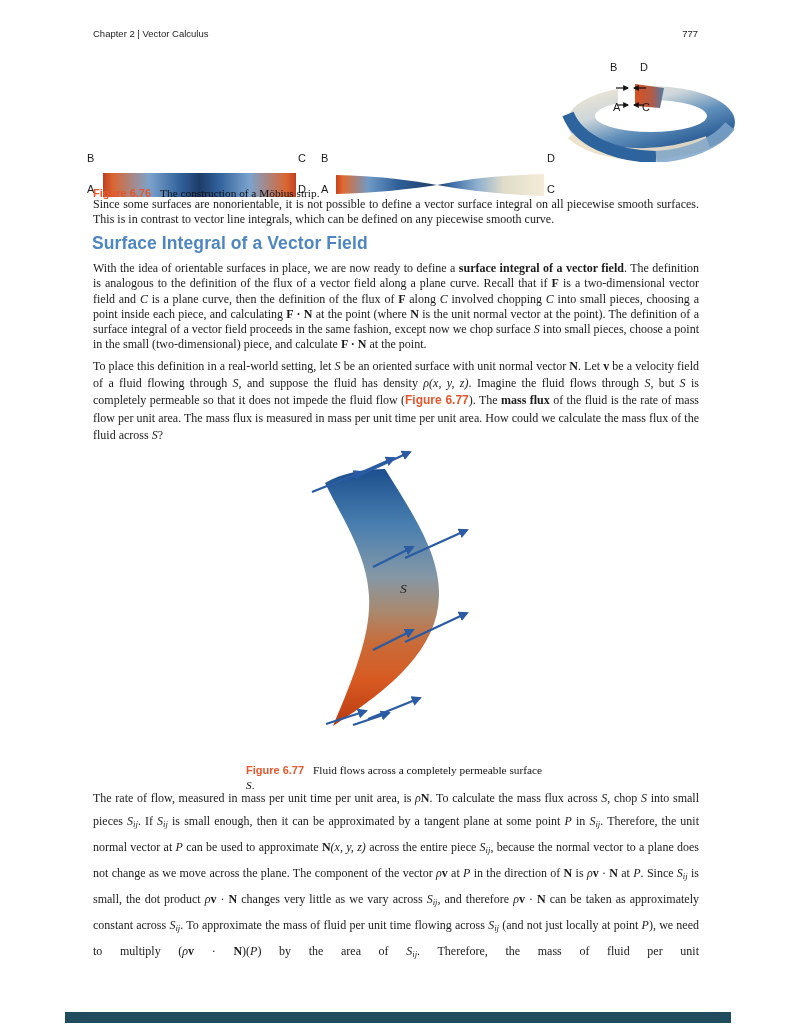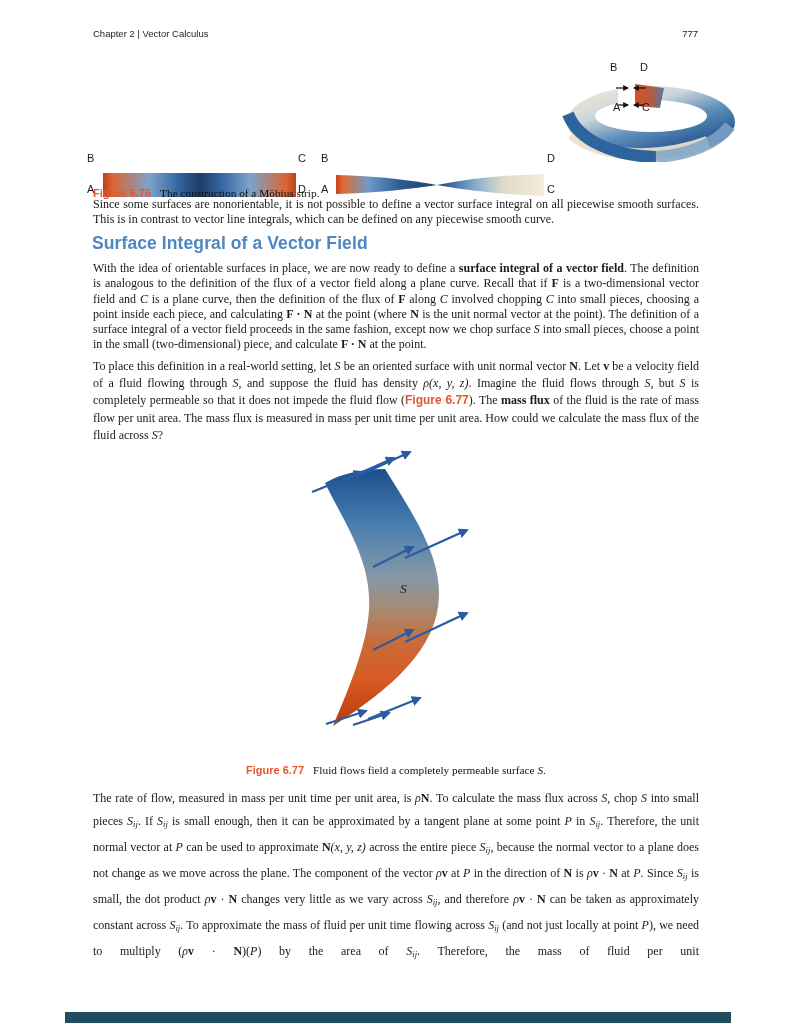--- a/index.html
+++ b/index.html
@@ -137,20 +137,20 @@
     <line x1="125" y1="112" x2="187" y2="84" stroke="#2a5ba3" stroke-width="2.3" marker-end="url(#ah)"></line>
     <line x1="93" y1="204" x2="133" y2="184" stroke="#2a5ba3" stroke-width="2.3" marker-end="url(#ah)"></line>
     <line x1="125" y1="196" x2="187" y2="167" stroke="#2a5ba3" stroke-width="2.3" marker-end="url(#ah)"></line>
     <line x1="46" y1="278" x2="86" y2="265" stroke="#2a5ba3" stroke-width="2.3" marker-end="url(#ah)"></line>
     <line x1="73" y1="279" x2="109" y2="267" stroke="#2a5ba3" stroke-width="2.3" marker-end="url(#ah)"></line>
     <line x1="88" y1="273" x2="140" y2="252" stroke="#2a5ba3" stroke-width="2.3" marker-end="url(#ah)"></line>
   </svg>
   <span class="s-label">S</span>
 
   <div class="cap" style="left:246px;top:729px;width:300px;">
-    <span class="figlabel">Figure 6.77</span><span><span>Fluid flows field a completely permeable surface </span><span style="font-style: italic;">S</span><span>.</span></span>
+    <span class="figlabel">Figure 6.77</span><span><span>Fluid flows across a completely permeable surface </span><span style="font-style: italic;">S</span><span>.</span></span>
   </div>
 
   <p class="para" style="top:787px;margin:0;line-height:22.6px;text-align-last:justify;"><span>The rate of flow, measured in mass per unit time per unit area, is </span><span style="font-style: italic;">ρ</span><span style="font-weight: bold;">N</span><span>.  To calculate the mass flux across </span><span style="font-style: italic;">S</span><span>, chop </span><span style="font-style: italic;">S</span><span> into small pieces </span><span style="font-style: italic;">S</span><span style="font-style: italic; font-size: 0.72em; vertical-align: -0.28em;">ij</span><span>. If </span><span style="font-style: italic;">S</span><span style="font-style: italic; font-size: 0.72em; vertical-align: -0.28em;">ij</span><span> is small enough, then it can be approximated by a tangent plane at some point </span><span style="font-style: italic;">P</span><span> in </span><span style="font-style: italic;">S</span><span style="font-style: italic; font-size: 0.72em; vertical-align: -0.28em;">ij</span><span>. Therefore, the unit normal vector at </span><span style="font-style: italic;">P</span><span> can be used to approximate </span><span style="font-weight: bold;">N</span><span style="font-style: italic;">(x, y, z)</span><span> across the entire piece </span><span style="font-style: italic;">S</span><span style="font-style: italic; font-size: 0.72em; vertical-align: -0.28em;">ij</span><span>,  because the normal vector to a plane does not change as we move across the plane. The component of the vector </span><span style="font-style: italic;">ρ</span><span style="font-weight: bold;">v</span><span> at </span><span style="font-style: italic;">P</span><span> in the direction of </span><span style="font-weight: bold;">N</span><span> is </span><span style="font-style: italic;">ρ</span><span style="font-weight: bold;">v</span><span> · </span><span style="font-weight: bold;">N</span><span> at </span><span style="font-style: italic;">P</span><span>. Since </span><span style="font-style: italic;">S</span><span style="font-style: italic; font-size: 0.72em; vertical-align: -0.28em;">ij</span><span> is small, the dot product </span><span style="font-style: italic;">ρ</span><span style="font-weight: bold;">v</span><span> · </span><span style="font-weight: bold;">N</span><span> changes very little as we vary across </span><span style="font-style: italic;">S</span><span style="font-style: italic; font-size: 0.72em; vertical-align: -0.28em;">ij</span><span>,  and therefore </span><span style="font-style: italic;">ρ</span><span style="font-weight: bold;">v</span><span> · </span><span style="font-weight: bold;">N</span><span> can be taken as approximately constant across </span><span style="font-style: italic;">S</span><span style="font-style: italic; font-size: 0.72em; vertical-align: -0.28em;">ij</span><span>. To approximate the mass of fluid per unit time flowing across </span><span style="font-style: italic;">S</span><span style="font-style: italic; font-size: 0.72em; vertical-align: -0.28em;">ij</span><span> (and not just locally at point </span><span style="font-style: italic;">P</span><span>), we need to multiply </span><span>(</span><span style="font-style: italic;">ρ</span><span style="font-weight: bold;">v</span><span> · </span><span style="font-weight: bold;">N</span><span>)(</span><span style="font-style: italic;">P</span><span>)</span><span> by the area of </span><span style="font-style: italic;">S</span><span style="font-style: italic; font-size: 0.72em; vertical-align: -0.28em;">ij</span><span>. Therefore, the mass of fluid per unit</span></p>
 
   <div class="bottom-bar"></div>
 
 </div>
 
 </body></html>

